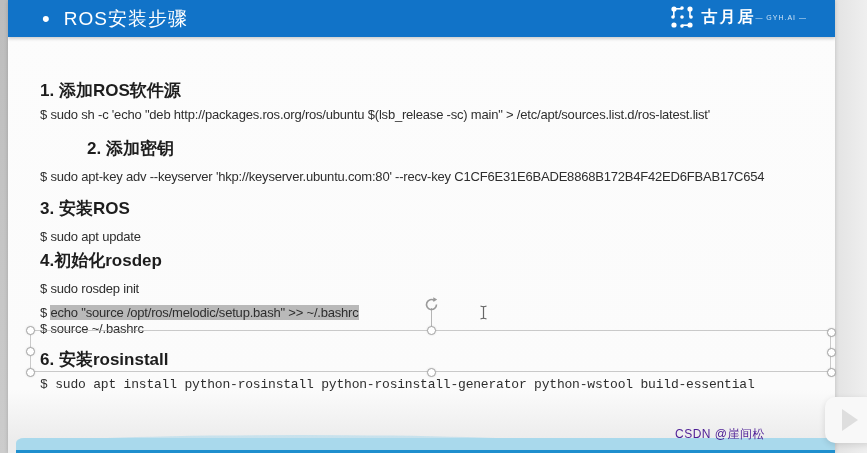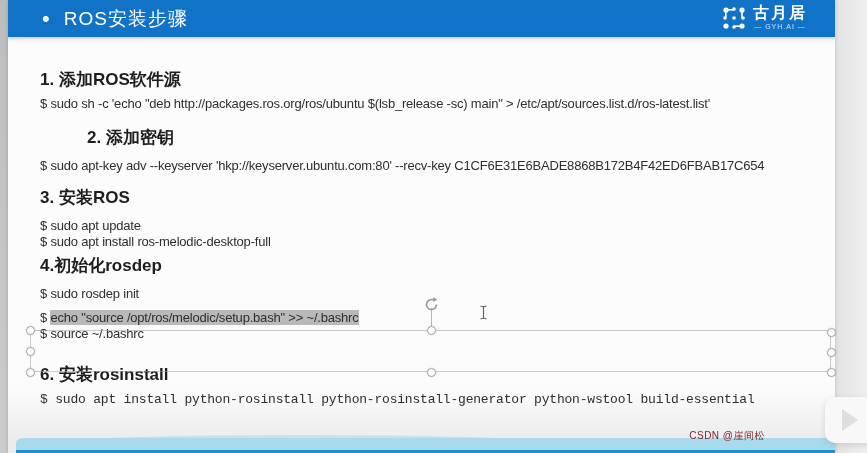--- a/index.html
+++ b/index.html
@@ -17,57 +17,57 @@
            background: linear-gradient(180deg, #fcfcfc 0%, #fbfbfb 86%, #ececec 97%);
            overflow: hidden; box-shadow: 0 0 4px rgba(0,0,0,.18); }
 
   
   .hdr { position: absolute; left: 0; top: 0; width: 100%; height: 37px;
          background: var(--header-blue, #1173c8);
          display: flex; align-items: center; box-shadow: 0 2px 3px rgba(0,0,0,.18); }
   .hdr .bullet { color: #fff; font-size: 22px; margin-left: 34px; line-height: 37px; }
   .hdr .title { color: #fff; font-size: 19px; margin-left: 14px; letter-spacing: 1px; }
   .logo { position: absolute; right: 28px; top: 4px; display: flex; align-items: center; gap: 6px; }
-  .logo-text { display: flex; flex-direction: column; align-items: center; }
+  .logo-text { display: flex; flex-direction: row; align-items: center; }
   .logo-name { color: #fff; font-size: 16px; font-weight: bold; letter-spacing: 2px; line-height: 18px; }
   .logo-sub  { color: #cfe3f5; font-size: 7px; letter-spacing: 1px; line-height: 9px; }
 
   
   .content { position: absolute; left: 32px; top: 37px; width: 795px; }
   .step-heading { font-size: 17px; line-height: 24px; font-weight: bold; color: #1d1d1d; white-space: nowrap; }
   .step-heading.red { color: var(--step5-red, #e8382a); }
   .code { font-size: 13px; line-height: 16px; letter-spacing: -0.2px; color: #2e2e2e; white-space: nowrap; }
   .code .hl { background: var(--highlight-gray, #b9b9b9); }
 
-  .mt-h1 { margin-top: 31px; } .mt-c1 { margin-top: 4px; }
+  .mt-h1 { margin-top: 42px; } .mt-c1 { margin-top: 4px; }
   .mt-h2 { margin-top: 14px; margin-left: 47px; } .mt-c2 { margin-top: 8px; }
   .mt-h3 { margin-top: 12px; }
   .mt-h4 { margin-top: 4px; }
   .mt-h5 { margin-top: 7px; }
-  .mt-h6 { margin-top: 21px; }  .mt-c6 { margin-top: 5px; font-family: Liberation Mono, monospace; }
+  .mt-h6 { margin-top: 11px; }  .mt-c6 { margin-top: 5px; font-family: Liberation Mono, monospace; }
 
   
   .band  { position: absolute; left: 8px; right: 0; bottom: 0; height: 15px;
            background: var(--band-blue, #a9d9ec); border-radius: 8px 4px 0 0 / 5px 3px 0 0; }
   .band2 { position: absolute; left: 60px; right: 300px; bottom: 11px; height: 7px;
            background: var(--band-blue, #a9d9ec); opacity: .55; border-radius: 50% / 100% 100% 0 0; }
   .band-line { position: absolute; left: 8px; right: 0; bottom: 0; height: 3px;
                background: var(--band-line, #1f8fce); }
 
   
   .sel-box { position: absolute; left: 30px; top: 330px; width: 801px; height: 42px;
              border: 1px solid rgba(160,160,160,.55); background: transparent; }
   .handle { position: absolute; width: 9px; height: 9px; border-radius: 50%;
             background: #fff; border: 1.5px solid #a3a3a3; box-shadow: 0 0 2px rgba(0,0,0,.15); }
   .rot-stem { position: absolute; left: 431px; top: 308px; width: 1px; height: 22px; background: #b5b5b5; }
   .rot-icon { position: absolute; left: 423px; top: 296px; width: 17px; height: 17px; }
   .ibeam { position: absolute; left: 479px; top: 305px; width: 9px; height: 15px; }
 
   
-  .watermark { position: absolute; right: 102px; bottom: 10px; font-size: 10px; color: #7f1d1d; letter-spacing: .5px; }
+  .watermark { position: absolute; right: 102px; bottom: 10px; font-size: 12px; color: #4c1d95; letter-spacing: .5px; }
   .play-tv { position: absolute; right: -10px; bottom: 10px; width: 52px; height: 46px;
              background: #f8f8f8; border-radius: 10px; box-shadow: 0 2px 6px rgba(0,0,0,.12); }
   .play-tv::before { content: ""; position: absolute; left: 17px; top: 12px;
                      border-left: 16px solid #dedede; border-top: 11px solid transparent; border-bottom: 11px solid transparent; }
 </style>
 </head>
 <body>
 
 <div class="stage">
   <div class="left-strip"></div>
@@ -104,21 +104,20 @@
 
     <div class="content">
       <div class="step-heading mt-h1">1. 添加ROS软件源</div>
       <div class="code mt-c1"><span>$ </span><span>sudo sh -c 'echo "deb http://packages.ros.org/ros/ubuntu $(lsb_release -sc) main" &gt; /etc/apt/sources.list.d/ros-latest.list'</span></div>
 
       <div class="step-heading mt-h2">2. 添加密钥</div>
       <div class="code mt-c2"><span>$ </span><span>sudo apt-key adv --keyserver 'hkp://keyserver.ubuntu.com:80' --recv-key C1CF6E31E6BADE8868B172B4F42ED6FBAB17C654</span></div>
 
       <div class="step-heading mt-h3">3. 安装ROS</div>
       <div class="code mt-c2"><span>$ </span><span>sudo apt update</span></div>
-      <div class="code"><span>$ </span><span>sudo apt install ros-melodic-desktop-full</span></div>
 
       <div class="step-heading mt-h4">4.初始化rosdep</div>
       <div class="code mt-c2"><span>$ </span><span>sudo rosdep init</span></div>
 
       <div class="code mt-c2"><span>$ </span><span class="hl">echo "source /opt/ros/melodic/setup.bash" &gt;&gt; ~/.bashrc</span></div>
       <div class="code"><span>$ </span><span>source ~/.bashrc</span></div>
 
       <div class="step-heading mt-h6">6. 安装rosinstall</div>
       <div class="code mt-c6"><span>$ </span><span>sudo apt install python-rosinstall python-rosinstall-generator python-wstool build-essential</span></div>
     </div>

